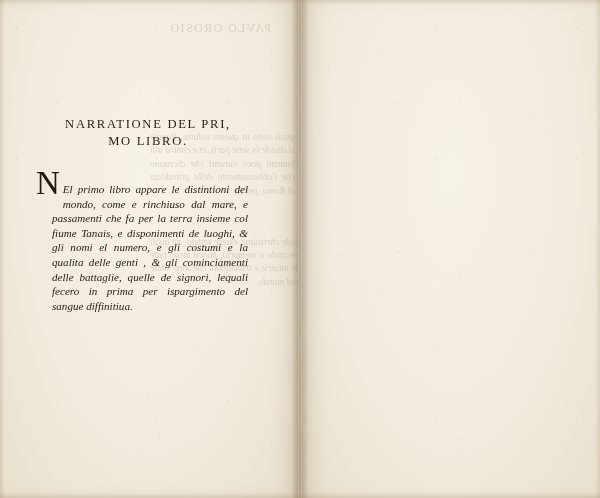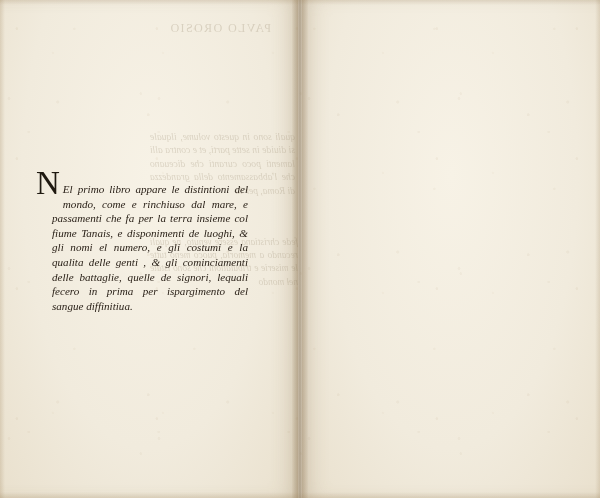--- a/index.html
+++ b/index.html
@@ -87,20 +87,24 @@
 <body>
 
 <div class="spread">
 
   <div class="page left">
 
     <div class="bleed b1">PAVLO OROSIO</div>
     <div class="bleed b2">quali sono in questo volume, ilquale si diuide in sette parti, et e contra alli lamenti poco curanti che diceuano che l'abbassamento della grandezza di Roma, per la</div>
     <div class="bleed b3">fede christiana essere venuto, ne quali recando a memoria, puoco meno tutte le miserie e tribulationi che sono istate nel mondo</div>
 
+    <div class="left-head">
+      <div>NARRATIONE DEL PRI,</div>
+      <div>MO LIBRO.</div>
+    </div>
 
     <div class="left-body">
       <span class="dropcap">N</span>
       <p>El primo libro appare le distintioni del mondo, come e rinchiuso dal mare, e passamenti che fa per la terra insieme col fiume Tanais, e disponimenti de luoghi, &amp; gli nomi el numero, e gli costumi e la qualita delle genti , &amp; gli cominciamenti delle battaglie, quelle de signori, lequali fecero in prima per ispargimento del sangue diffinitiua.</p>
     </div>
   </div>
 
   <div class="page right">
 
     

